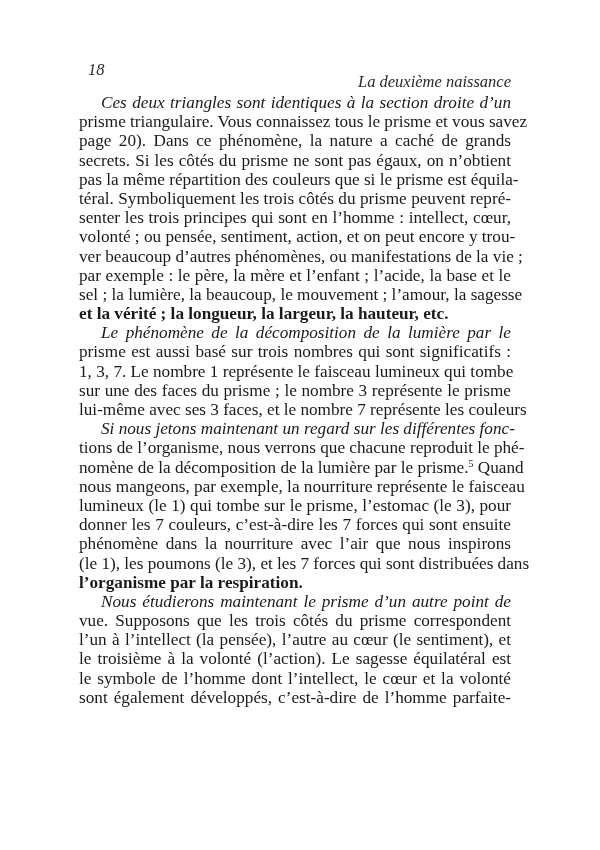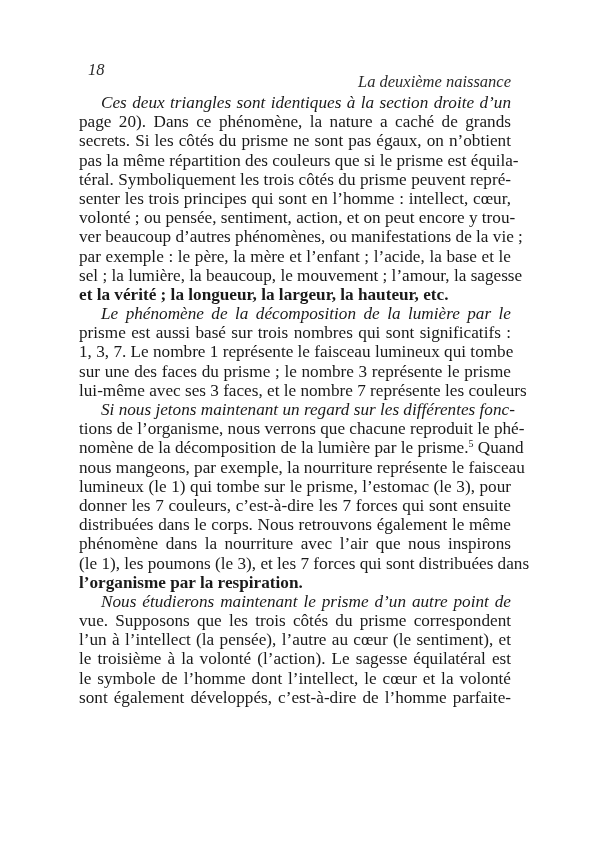--- a/index.html
+++ b/index.html
@@ -78,20 +78,21 @@
 <div class="page">
   <div class="running-head">
     <span class="folio">18</span>
     <span class="title">La deuxième naissance</span>
   </div>
 
   <div class="body-text">
 
     <div>
       <span class="line first">Ces deux triangles sont identiques à la section droite d’un</span>
+      <span class="line">prisme triangulaire. Vous connaissez tous le prisme et vous savez</span>
       <span class="line">page 20). Dans ce phénomène, la nature a caché de grands</span>
       <span class="line">secrets. Si les côtés du prisme ne sont pas égaux, on n’obtient</span>
       <span class="line">pas la même répartition des couleurs que si le prisme est équila-</span>
       <span class="line">téral. Symboliquement les trois côtés du prisme peuvent repré-</span>
       <span class="line">senter les trois principes qui sont en l’homme : intellect, cœur,</span>
       <span class="line">volonté ; ou pensée, sentiment, action, et on peut encore y trou-</span>
       <span class="line">ver beaucoup d’autres phénomènes, ou manifestations de la vie ;</span>
       <span class="line">par exemple : le père, la mère et l’enfant ; l’acide, la base et le</span>
       <span class="line">sel ; la lumière, la beaucoup, le mouvement ; l’amour, la sagesse</span>
       <span class="line last">et la vérité ; la longueur, la largeur, la hauteur, etc.</span>
@@ -105,21 +106,20 @@
       <span class="line">lui-même avec ses 3 faces, et le nombre 7 représente les couleurs</span>
     </div>
 
     <div>
       <span class="line first">Si nous jetons maintenant un regard sur les différentes fonc-</span>
       <span class="line">tions de l’organisme, nous verrons que chacune reproduit le phé-</span>
       <span class="line"><span>nomène de la décomposition de la lumière par le prisme.</span><sup>5</sup><span> Quand</span></span>
       <span class="line">nous mangeons, par exemple, la nourriture représente le faisceau</span>
       <span class="line">lumineux (le 1) qui tombe sur le prisme, l’estomac (le 3), pour</span>
       <span class="line">donner les 7 couleurs, c’est-à-dire les 7 forces qui sont ensuite</span>
-      <span class="line">distribuées dans le corps. Nous retrouvons également le même</span>
       <span class="line">phénomène dans la nourriture avec l’air que nous inspirons</span>
       <span class="line">(le 1), les poumons (le 3), et les 7 forces qui sont distribuées dans</span>
       <span class="line last">l’organisme par la respiration.</span>
     </div>
 
     <div>
       <span class="line first">Nous étudierons maintenant le prisme d’un autre point de</span>
       <span class="line">vue. Supposons que les trois côtés du prisme correspondent</span>
       <span class="line">l’un à l’intellect (la pensée), l’autre au cœur (le sentiment), et</span>
       <span class="line">le troisième à la volonté (l’action). Le sagesse équilatéral est</span>

